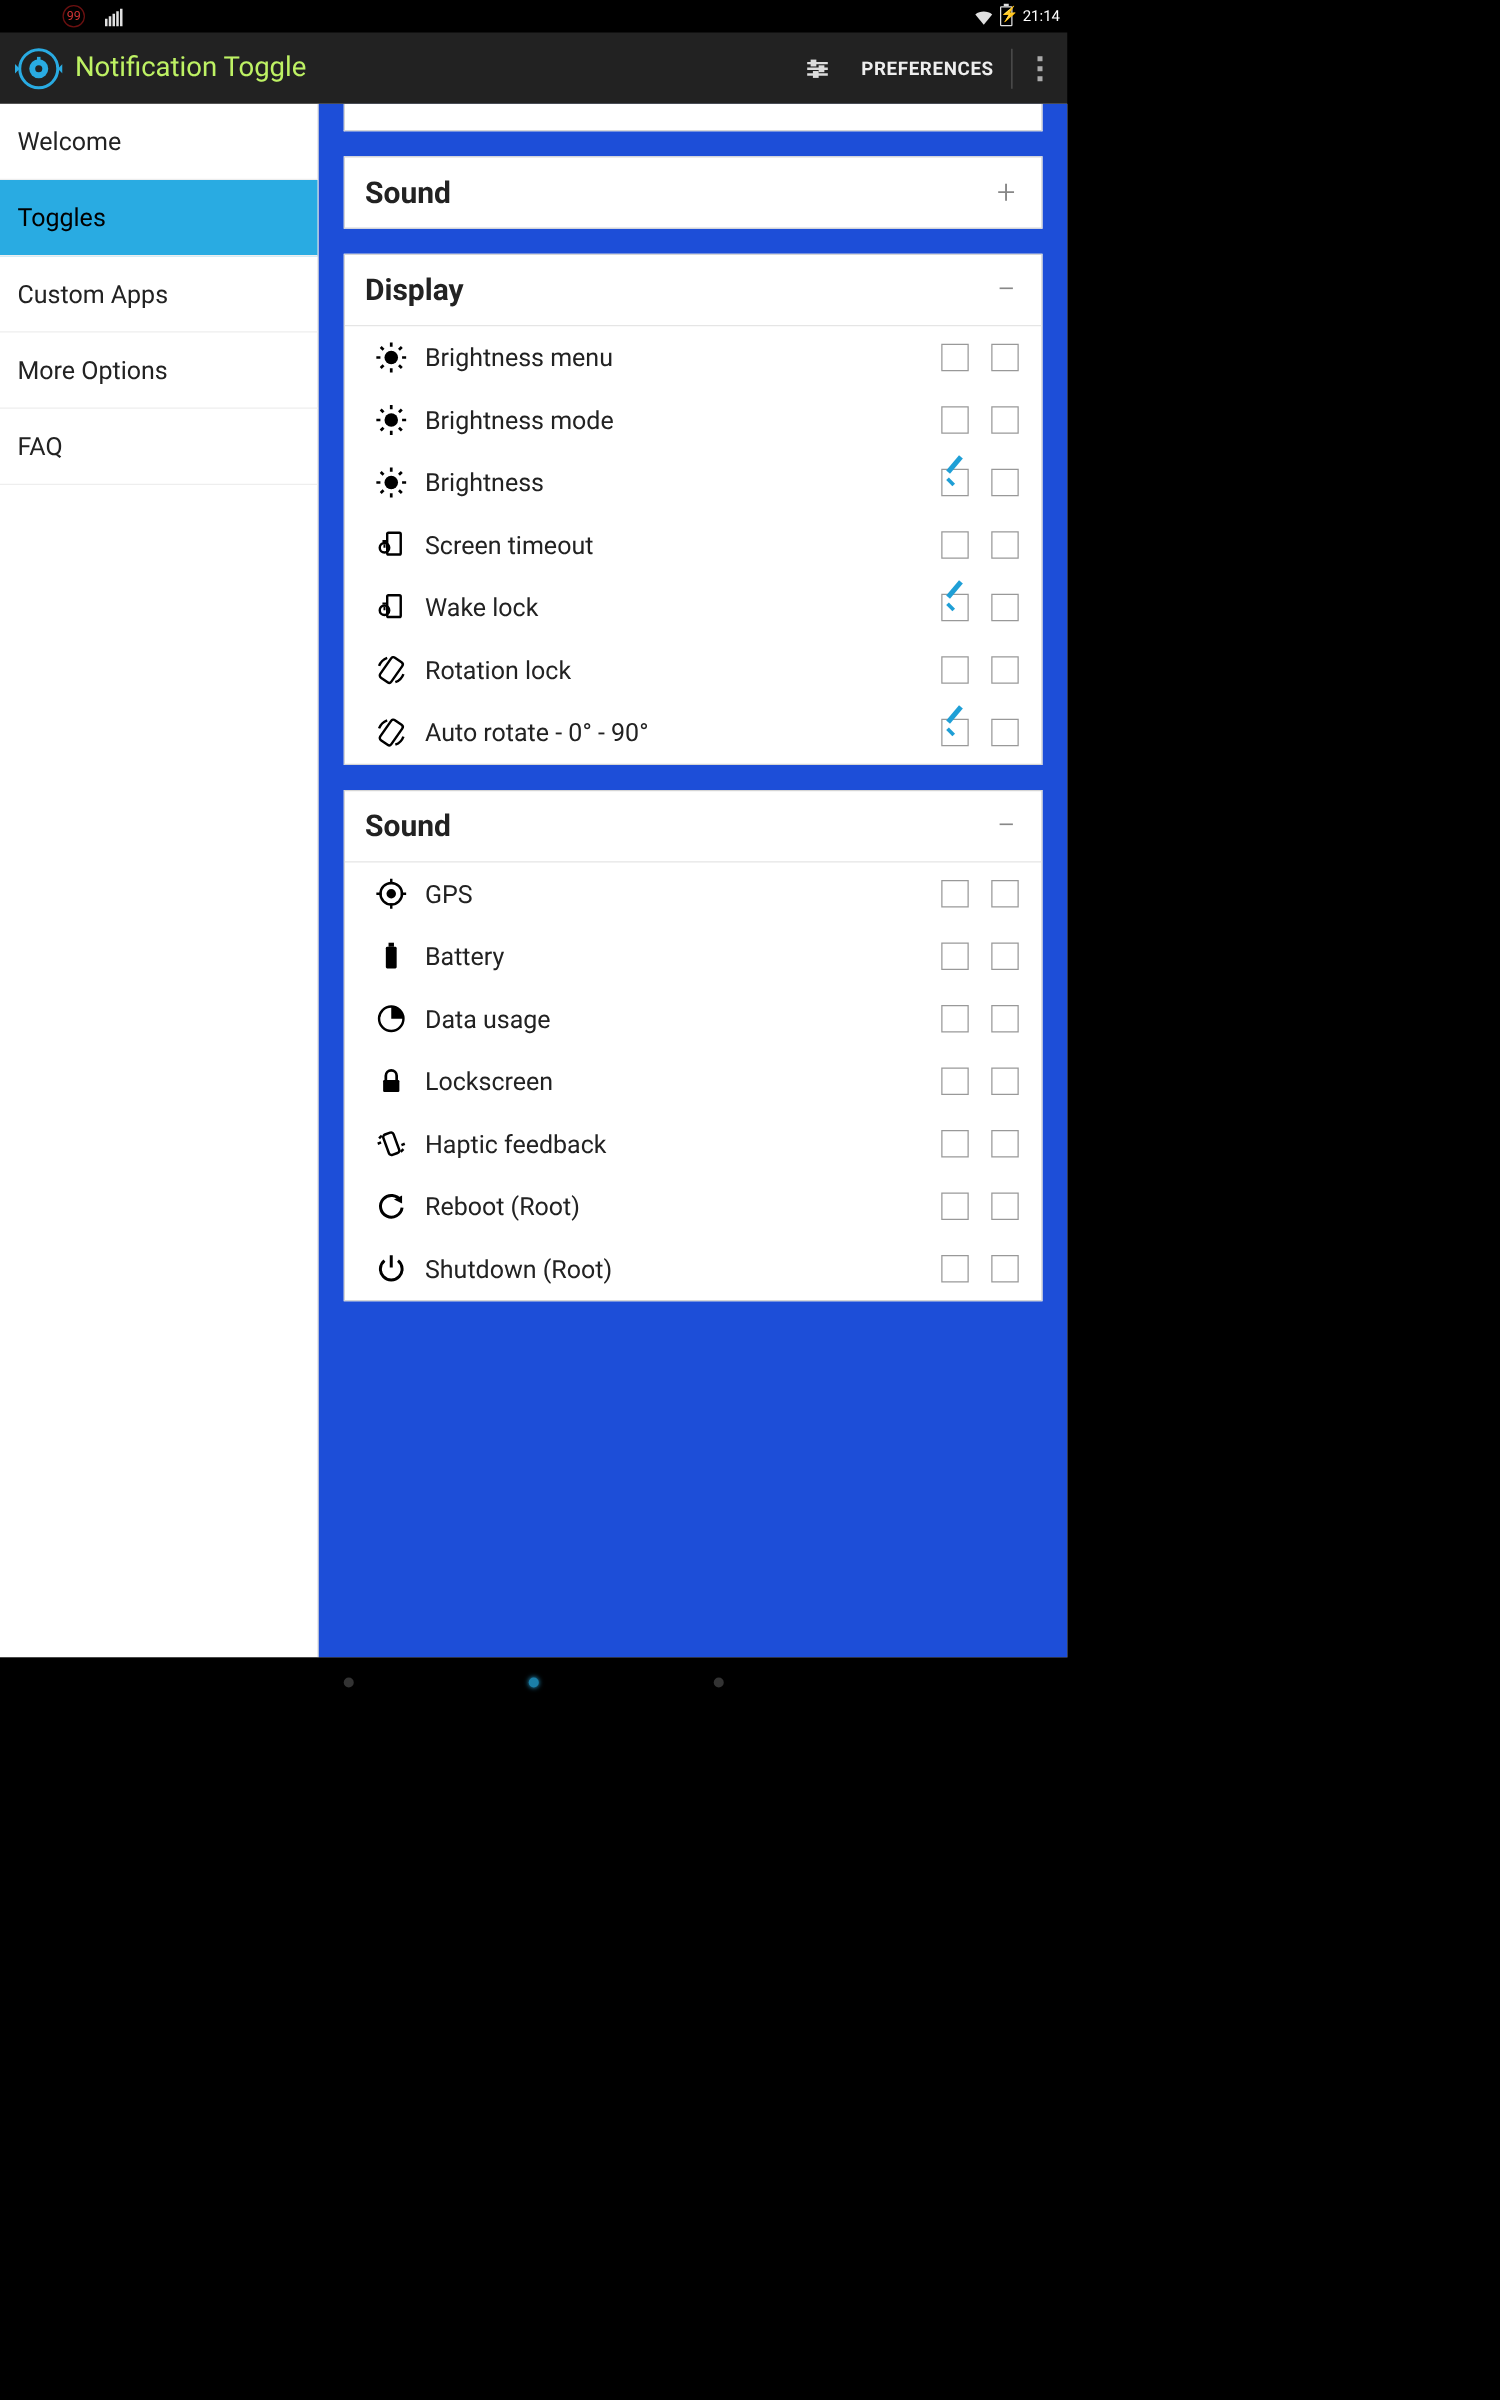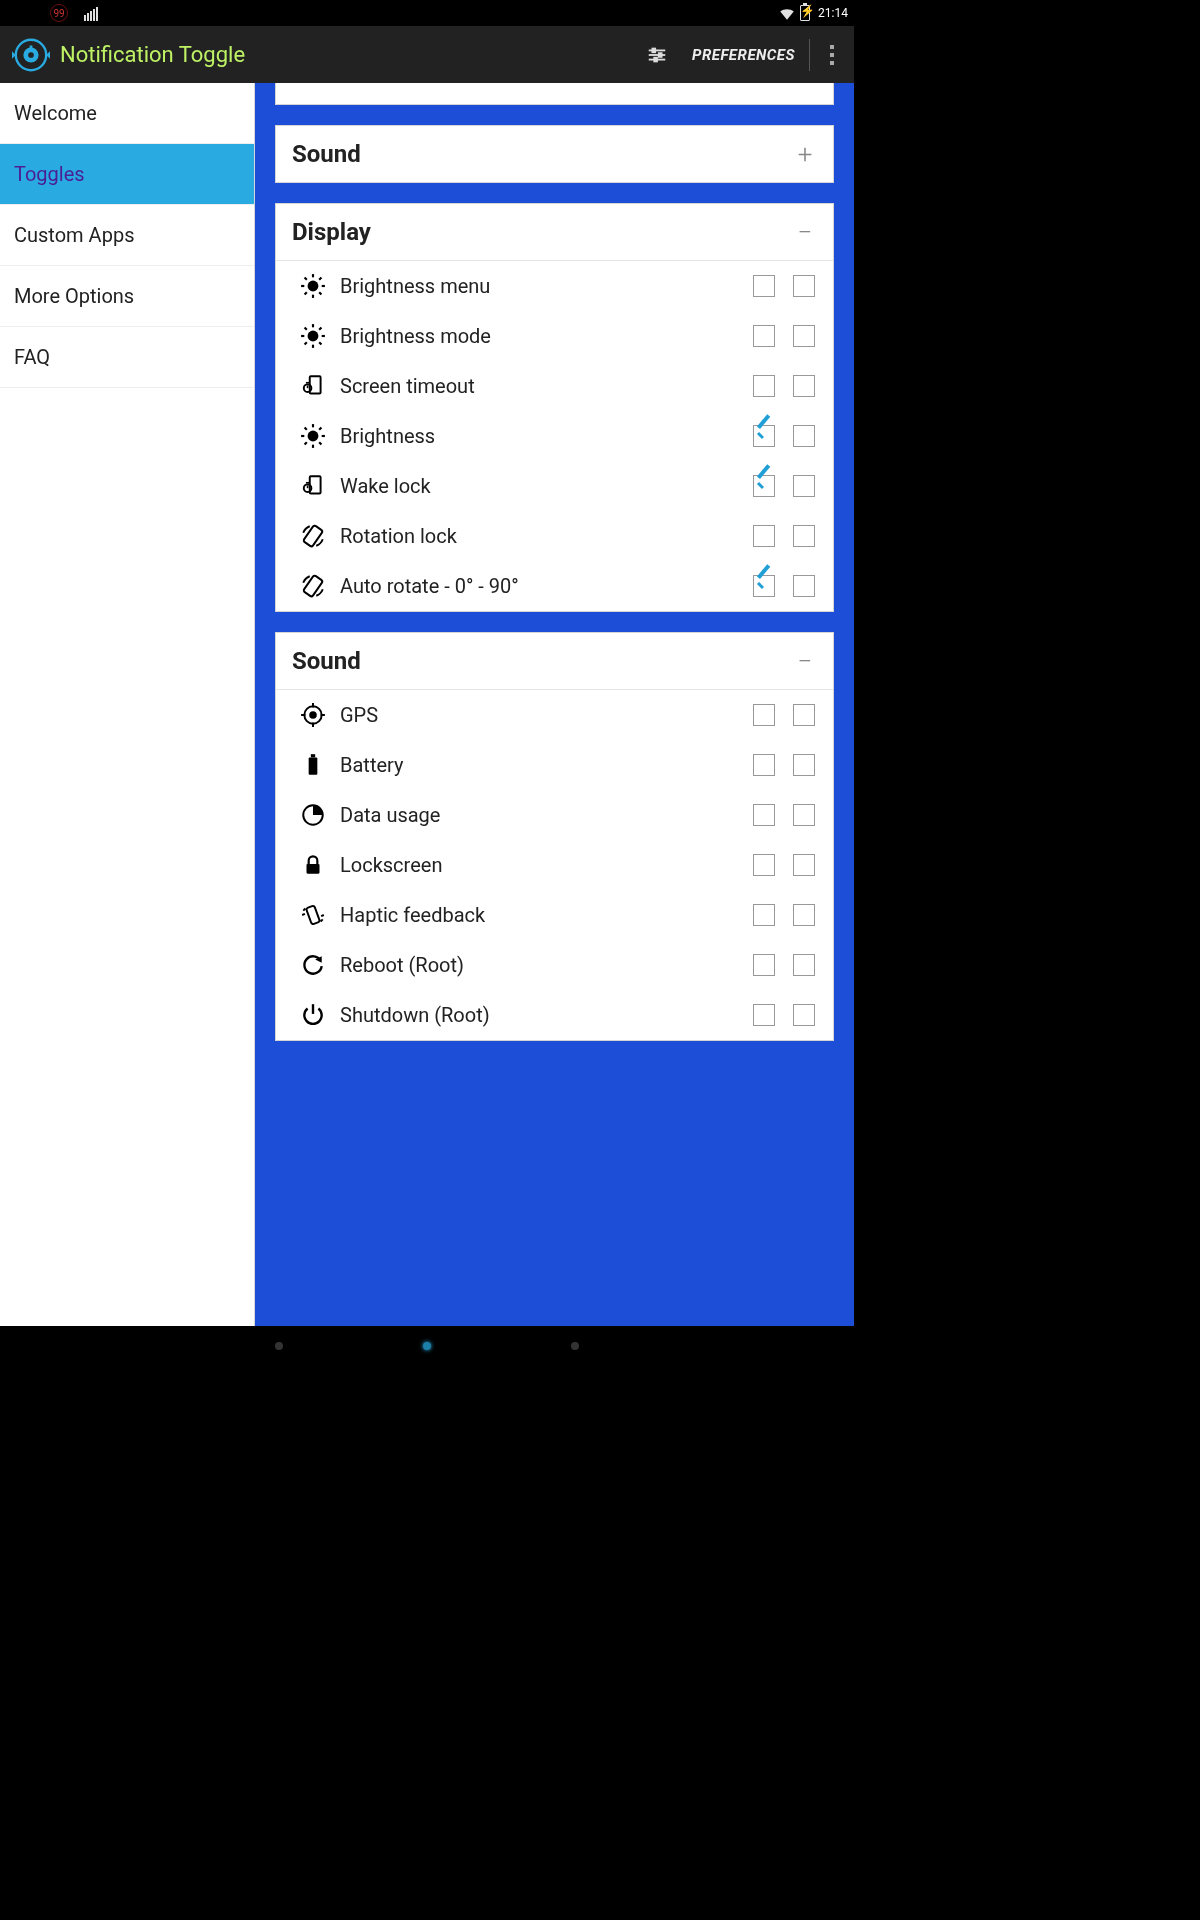--- a/index.html
+++ b/index.html
@@ -18,33 +18,33 @@
 .wifi-svg { width:18px; height:18px; }
 .battcharge { width:10px; height:16px; border:1.5px solid #e0e0e0; border-radius:1px; position:relative; }
 .battcharge:before{content:"";position:absolute;top:-3px;left:2px;width:4px;height:2px;background:#e0e0e0;}
 .battcharge:after{content:"⚡";position:absolute;top:-2px;left:-1px;font-size:12px;color:#e0e0e0;}
 .clock { font-size: 12px; color:#fff; margin-left:4px; }
 
 
 .actionbar { height: 57px; background: #222; display: flex; align-items: center; padding-left: 12px; color:#fff; }
 .appicon { width:38px; height:38px; margin-right:10px; }
 .apptitle { font-size: 22px; font-weight: 400; color: #bef264; flex:1; }
-.prefs { display:flex; align-items:center; gap:24px; padding:0 14px; height:100%;font-style:italic; }
+.prefs { display:flex; align-items:center; gap:24px; padding:0 14px; height:100%; }
 .prefs-icon { width:22px; height:22px; }
 .prefs-label { font-size: 15px; font-weight:700; letter-spacing:0.5px; color:#eee; }
 .vdiv { width:1px; height:32px; background:#555; }
 .overflow { width:44px; height:100%; display:flex; align-items:center; justify-content:center; }
 .overflow-dots { width:4px; height:20px; display:flex; flex-direction:column; justify-content:space-between;}
 .overflow-dots span{width:4px;height:4px;background:#aaa;}
 
 
 .body { flex:1; display:flex; background:#e0e0e0; overflow:hidden; }
 .sidebar { width: 255px; background:#fff; border-right:1px solid #d5d5d5; }
 .sidebar-item { padding:18px 14px; font-size:20px; color:#222; border-bottom:1px solid #eee; cursor:pointer; }
-.sidebar-item.active { background:#29abe2; color:#4c1d95; }
+.sidebar-item.active { background:#29abe2; color:#000000; }
 
 .main { flex:1; background:#1d4ed8; padding: 0 20px 20px 20px; overflow-y:auto; }
 .main::-webkit-scrollbar{width:6px;} .main::-webkit-scrollbar-thumb{background:#bbb;}
 
 .card { background:#fff; border:1px solid #d5d5d5; margin-top:20px; }
 .card.clipped { height:22px; margin-top:0; border-top:none; background:#fff;}
 .card-header { display:flex; align-items:center; padding:14px 16px; border-bottom:1px solid #e5e5e5; cursor:pointer;}
 .card-header.collapsed { border-bottom:none;}
 .card-title { font-size:24px; font-weight:700; color:#222; flex:1; }
 .expand-toggle { font-size:26px; color:#888; font-weight:300; width:24px; text-align:center; line-height:20px;}
@@ -177,33 +177,20 @@
                   </g>
                 </svg>
               </div>
               <div class="row-label">Brightness mode</div>
               <div class="cb"></div>
               <div class="cb"></div>
             </div>
             <div class="row">
               <div class="row-icon">
                 <svg viewBox="0 0 24 24">
-                  <rect x="9" y="3" width="10" height="16" rx="1" fill="none" stroke="#000" stroke-width="1.8"></rect>
-                  <circle cx="7" cy="14" r="3.5" fill="none" stroke="#000" stroke-width="1.8"></circle>
-                  <line x1="7" y1="14" x2="7" y2="11.5" stroke="#000" stroke-width="1.5"></line>
-                  <line x1="5.5" y1="9" x2="8.5" y2="9" stroke="#000" stroke-width="1.5"></line>
-                </svg>
-              </div>
-              <div class="row-label">Screen timeout</div>
-              <div class="cb"></div>
-              <div class="cb"></div>
-            </div>
-            <div class="row">
-              <div class="row-icon">
-                <svg viewBox="0 0 24 24">
                   <circle cx="12" cy="12" r="5"></circle>
                   <g stroke="#000" stroke-width="2">
                     <line x1="12" y1="1" x2="12" y2="4"></line>
                     <line x1="12" y1="20" x2="12" y2="23"></line>
                     <line x1="4.2" y1="4.2" x2="6.3" y2="6.3"></line>
                     <line x1="17.7" y1="17.7" x2="19.8" y2="19.8"></line>
                     <line x1="1" y1="12" x2="4" y2="12"></line>
                     <line x1="20" y1="12" x2="23" y2="12"></line>
                     <line x1="4.2" y1="19.8" x2="6.3" y2="17.7"></line>
                     <line x1="17.7" y1="6.3" x2="19.8" y2="4.2"></line>
@@ -216,20 +203,33 @@
             </div>
             <div class="row">
               <div class="row-icon">
                 <svg viewBox="0 0 24 24">
                   <rect x="9" y="3" width="10" height="16" rx="1" fill="none" stroke="#000" stroke-width="1.8"></rect>
                   <circle cx="7" cy="14" r="3.5" fill="none" stroke="#000" stroke-width="1.8"></circle>
                   <line x1="7" y1="14" x2="7" y2="11.5" stroke="#000" stroke-width="1.5"></line>
                   <line x1="5.5" y1="9" x2="8.5" y2="9" stroke="#000" stroke-width="1.5"></line>
                 </svg>
               </div>
+              <div class="row-label">Screen timeout</div>
+              <div class="cb"></div>
+              <div class="cb"></div>
+            </div>
+            <div class="row">
+              <div class="row-icon">
+                <svg viewBox="0 0 24 24">
+                  <rect x="9" y="3" width="10" height="16" rx="1" fill="none" stroke="#000" stroke-width="1.8"></rect>
+                  <circle cx="7" cy="14" r="3.5" fill="none" stroke="#000" stroke-width="1.8"></circle>
+                  <line x1="7" y1="14" x2="7" y2="11.5" stroke="#000" stroke-width="1.5"></line>
+                  <line x1="5.5" y1="9" x2="8.5" y2="9" stroke="#000" stroke-width="1.5"></line>
+                </svg>
+              </div>
               <div class="row-label">Wake lock</div>
               <div class="cb checked"></div>
               <div class="cb"></div>
             </div>
             <div class="row">
               <div class="row-icon">
                 <svg viewBox="0 0 24 24">
                   <rect x="7" y="3" width="10" height="18" rx="2" fill="none" stroke="#000" stroke-width="1.8" transform="rotate(35 12 12)"></rect>
                   <path d="M3 9 A10 10 0 0 1 9 3" fill="none" stroke="#000" stroke-width="1.8"></path>
                   <path d="M21 15 A10 10 0 0 1 15 21" fill="none" stroke="#000" stroke-width="1.8"></path>

